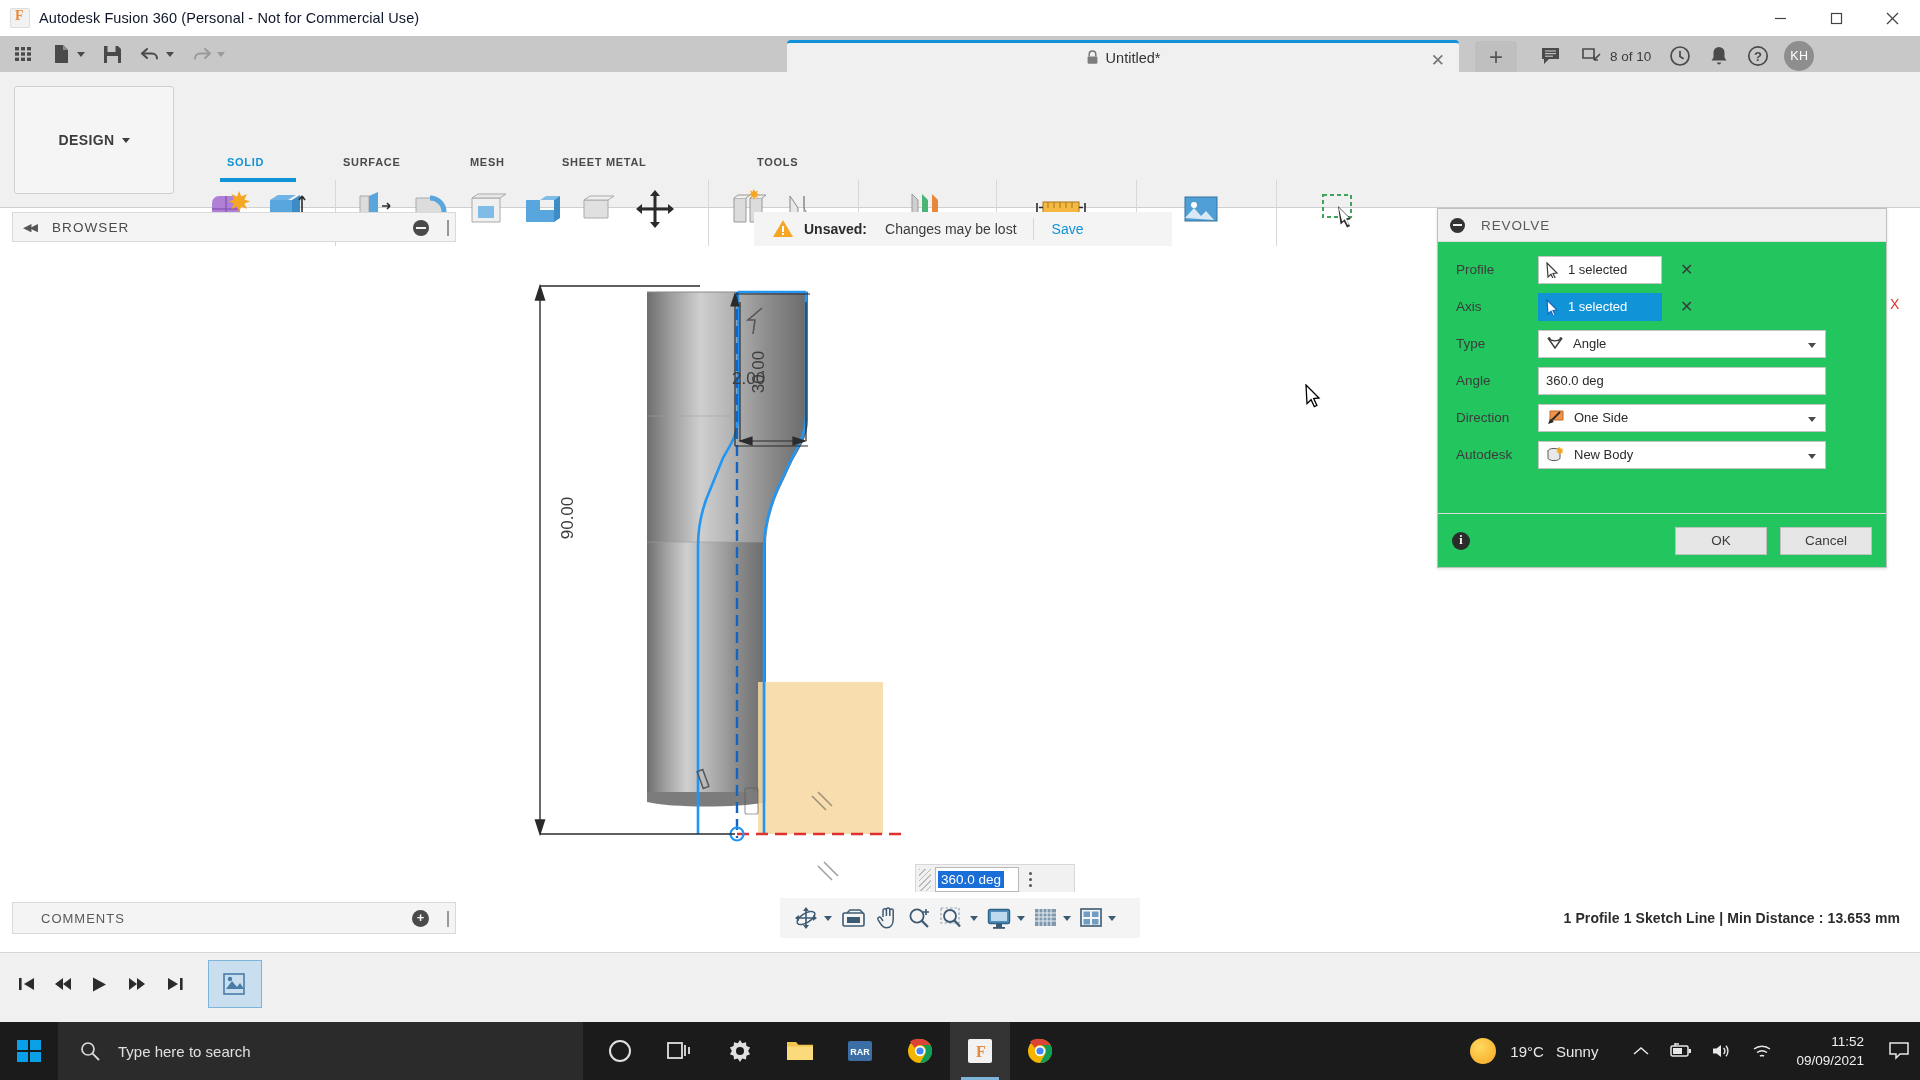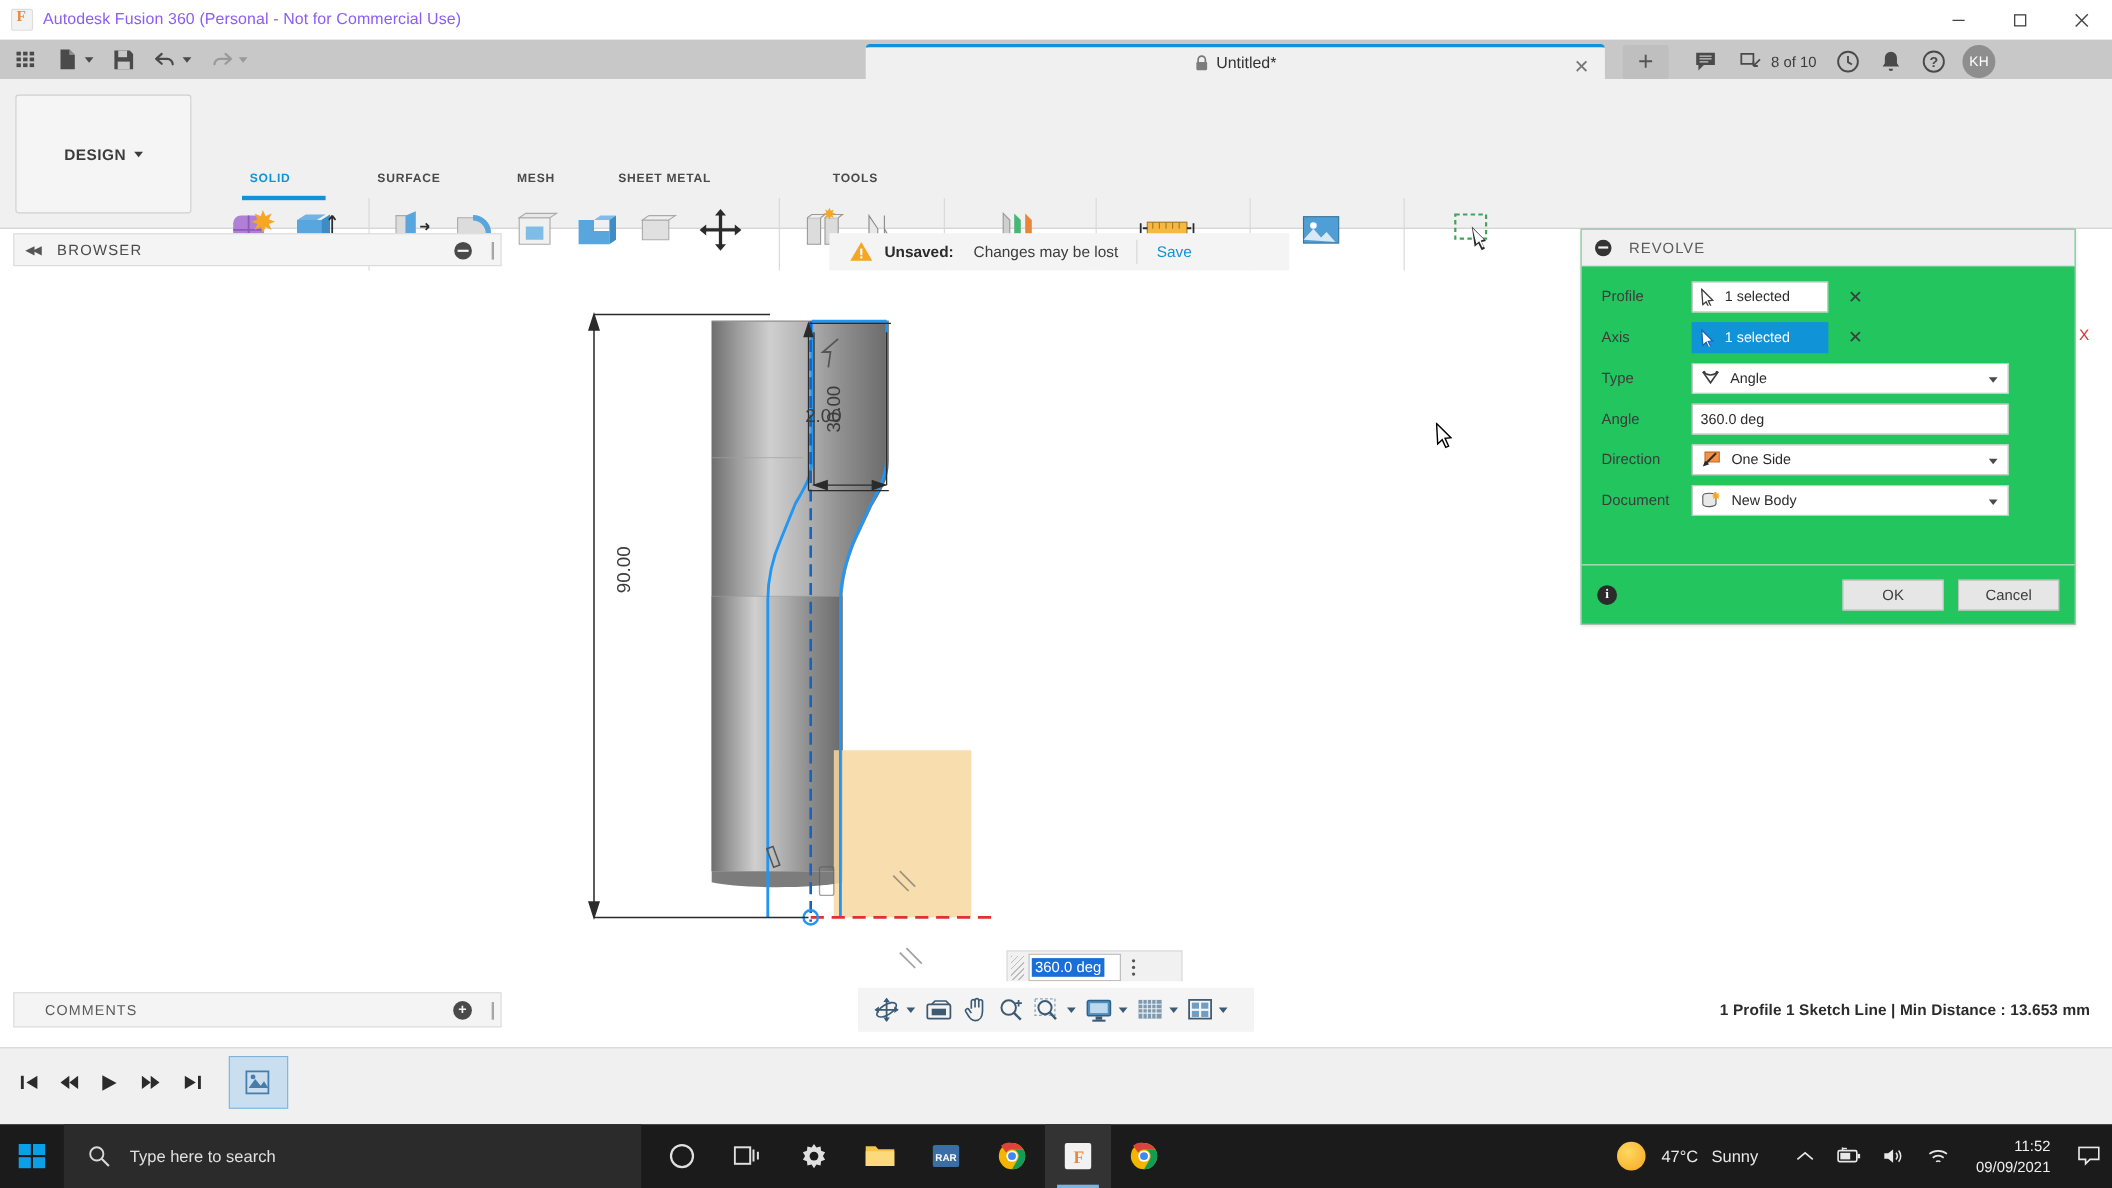--- a/index.html
+++ b/index.html
@@ -20,21 +20,21 @@
   .app-logo {
     width: 20px; height: 20px; margin-left: 10px; margin-right: 9px;
     background: #f2f2f2; border: 1px solid #ddd; position: relative;
     border-radius: 2px;
   }
   .app-logo::before {
     content: "F"; position: absolute; left: 4px; top: -1px;
     font-size: 14px; font-weight: bold; color: #e8883a;
     font-family: "Liberation Serif", serif;
   }
-  .app-title { font-size: 14.5px; color: #8b5cf6; letter-spacing: 0.1px; }
+  .app-title { font-size: 14.5px; color: #0f172a; letter-spacing: 0.1px; }
   .win-controls {
     position: absolute; right: 0; top: 0; height: 36px;
     display: flex; align-items: center;
   }
   .win-btn {
     width: 56px; height: 36px; display: flex; align-items: center;
     justify-content: center; color: #444; font-size: 15px;
   }
 
   
@@ -987,21 +987,21 @@
                 <path d="M14 3 L4 13" stroke="#2b2b2b" stroke-width="1.8"></path>
                 <path d="M2 15 l2-5 l4 3z" fill="#2b2b2b"></path>
               </svg>
           </span>
           <span class="txt">One Side</span>
           <span class="dd"></span>
         </span>
       </div>
 
       <div class="rv-row">
-        <span class="rv-lbl">Document</span>
+        <span class="rv-lbl">Autodesk</span>
         <span class="rv-combo">
           <span class="ico">
             <svg width="19" height="17" viewBox="0 0 19 17">
                 <ellipse cx="8" cy="5" rx="6" ry="2.6" fill="#e8e8e8" stroke="#5a5a5a"></ellipse>
                 <path d="M2 5v7a6 2.6 0 0 0 12 0V5" fill="#e8e8e8" stroke="#5a5a5a"></path>
                 <path d="M14 1l.9 2 2-.8-.9 2 2 .8-2 .7.9 2-2-.9-.9 2-.8-2-2 .9.8-2-2-.7 2-.8-.8-2z" fill="#f5a623"></path>
               </svg>
           </span>
           <span class="txt">New Body</span>
           <span class="dd"></span>
@@ -1208,21 +1208,21 @@
             <path d="M23.4 7A12 12 0 0 1 13 25l5.2-9A6 6 0 0 0 13 7z" fill="#0f9d58"></path>
             <circle cx="13" cy="13" r="5.2" fill="#fff"></circle>
             <circle cx="13" cy="13" r="3.6" fill="#4285f4"></circle>
           </svg>
       </div>
     </div>
 
     <div class="tray">
       <div class="tray-wx">
         <span class="sun"></span>
-        <span class="tray-wx-txt">47°C</span>
+        <span class="tray-wx-txt">19°C</span>
         <span class="tray-wx-txt" style="margin-left:12px">Sunny</span>
       </div>
       <span class="tray-ico">
         <svg width="16" height="12" viewBox="0 0 16 12">
             <path d="M1 9l7-6 7 6" fill="none" stroke="#e8e8e8" stroke-width="1.5"></path>
           </svg>
       </span>
       <span class="tray-ico">
         <svg width="26" height="16" viewBox="0 0 26 16">
             <rect x="4" y="3" width="17" height="10" rx="1.4" fill="none" stroke="#e8e8e8" stroke-width="1.5"></rect>

